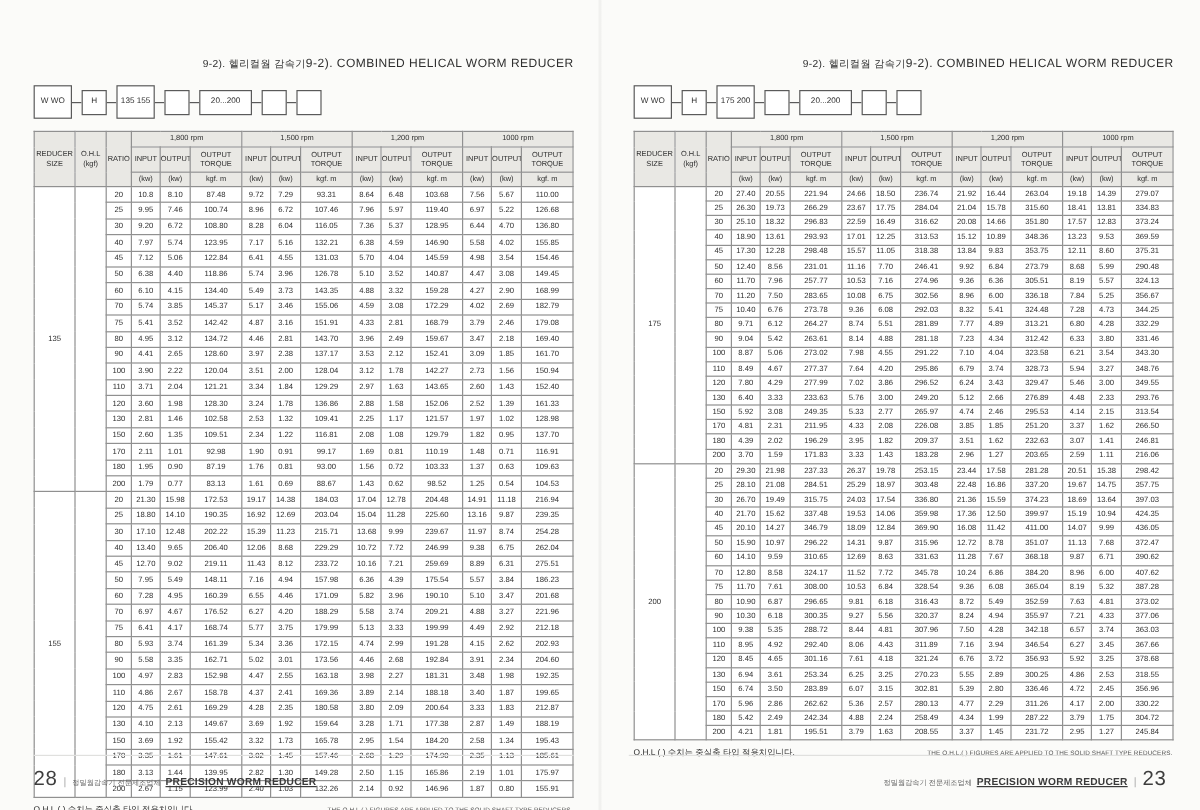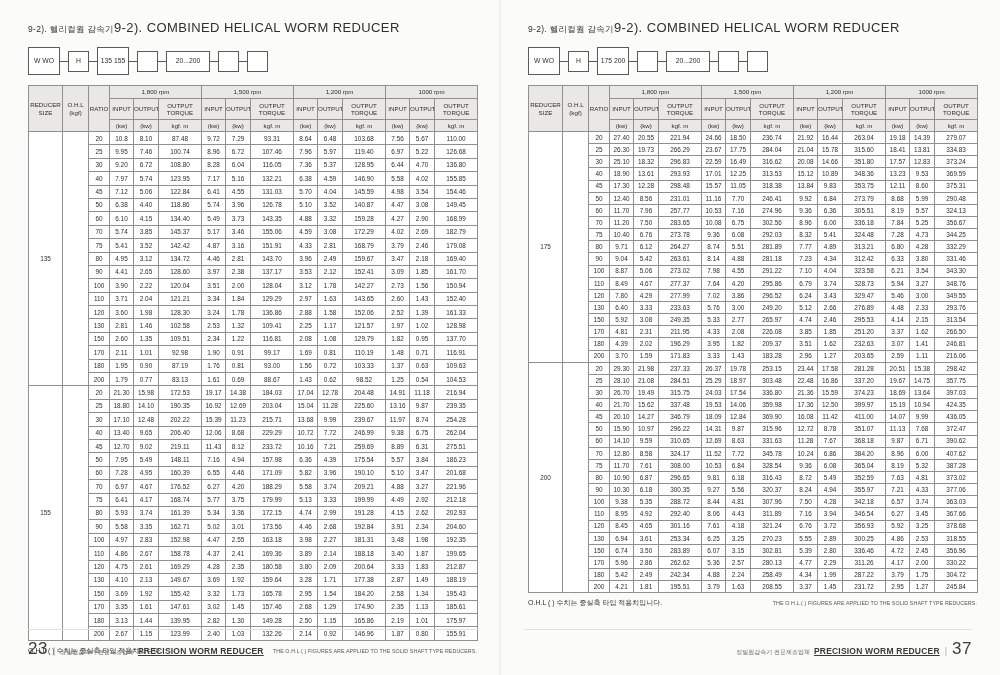--- a/index.html
+++ b/index.html
@@ -1,22 +1,22 @@
 <!DOCTYPE html>
 <html><head>
 <meta charset="utf-8">
 <style>
   html,body{margin:0;padding:0;}
   body{width:1000px;height:675px;background:#fbfbf9;font-family:"Liberation Sans",sans-serif;color:#333;position:relative;overflow:hidden;}
   .spread{display:flex;width:1000px;height:675px;}
   .page{width:500px;height:675px;position:relative;box-sizing:border-box;padding:20px 22px 0 28px;}
   .fold{position:absolute;left:498px;top:0;width:4px;height:675px;background:linear-gradient(90deg,rgba(0,0,0,0) ,rgba(0,0,0,0.05),rgba(0,0,0,0));}
-  .titles{display:flex;justify-content:flex-start;align-items:baseline;}
+  .titles{display:flex;justify-content:flex-end;align-items:baseline;margin-top:28px;}
   .title-kr{font-size:8.5px;color:#2f2f2f;letter-spacing:0.3px;}
-  .title-en{font-size:13px;color:#2f2f2f;letter-spacing:0.4px;}
+  .title-en{font-size:10px;color:#2f2f2f;letter-spacing:0.4px;}
   .model-diagram{margin-top:9px;height:32px;display:flex;align-items:center;}
   .mbox{border:1px solid #5a5a5a;background:#fff;text-align:center;font-size:6.8px;line-height:1.35;display:flex;flex-direction:column;justify-content:center;color:#2f2f2f;box-sizing:border-box;height:21px;width:21px;flex:none;}
   .mbox.tall{height:28px;width:32px;}
   .mbox.wide{width:44px;}
   .mconn{width:8px;height:1px;background:#5a5a5a;flex:none;}
   table.spec{border-collapse:collapse;table-layout:fixed;width:449px;margin-top:8px;border:1.5px solid #3c3c3c;background:#fff;}
   table.spec th,table.spec td{border:0.5px solid #909090;padding:0;text-align:center;font-weight:normal;color:#2e2e2e;font-size:6.4px;line-height:1.15;overflow:hidden;white-space:pre-line;vertical-align:middle;}
   table.spec thead th{background:#e9e8e4;font-size:6.2px;}
   table.spec thead{border-bottom:1.4px solid #3c3c3c;}
   table.spec tbody{border-top:1.4px solid #3c3c3c;}
@@ -705,21 +705,21 @@
             <td>0.80</td>
             <td>155.91</td>
           </tr>
         </tbody>
       </table>
     <div class="footnote">
       <span class="fn-kr">O.H.L (   ) 수치는 중실축 타입 적용치입니다.</span>
       <span class="fn-en">THE O.H.L (    ) FIGURES ARE APPLIED TO THE SOLID SHAFT TYPE REDUCERS.</span>
     </div>
     <div class="footer">
-      <span class="pnum">23</span>
+      <span class="pnum">28</span>
       <span class="fsep">|</span>
       <span class="fkr">정밀웜감속기 전문제조업체</span>
       <span class="fen">PRECISION WORM REDUCER</span>
     </div>
   </div>
 
   <div class="page page-right pg1">
     <div class="titles">
       <span class="title-kr">9-2). 헬리컬웜 감속기</span>
       <span class="title-en">9-2).  COMBINED HELICAL WORM REDUCER</span>
@@ -1384,18 +1384,18 @@
         </tbody>
       </table>
     <div class="footnote">
       <span class="fn-kr">O.H.L (   ) 수치는 중실축 타입 적용치입니다.</span>
       <span class="fn-en">THE O.H.L.(    ) FIGURES ARE APPLIED TO THE SOLID SHAFT TYPE REDUCERS.</span>
     </div>
     <div class="footer">
       <span class="fkr">정밀웜감속기 전문제조업체</span>
       <span class="fen">PRECISION WORM REDUCER</span>
       <span class="fsep">|</span>
-      <span class="pnum">37</span>
+      <span class="pnum">23</span>
     </div>
   </div>
 
 </div>
 <div class="fold"></div>
 
 </body></html>

